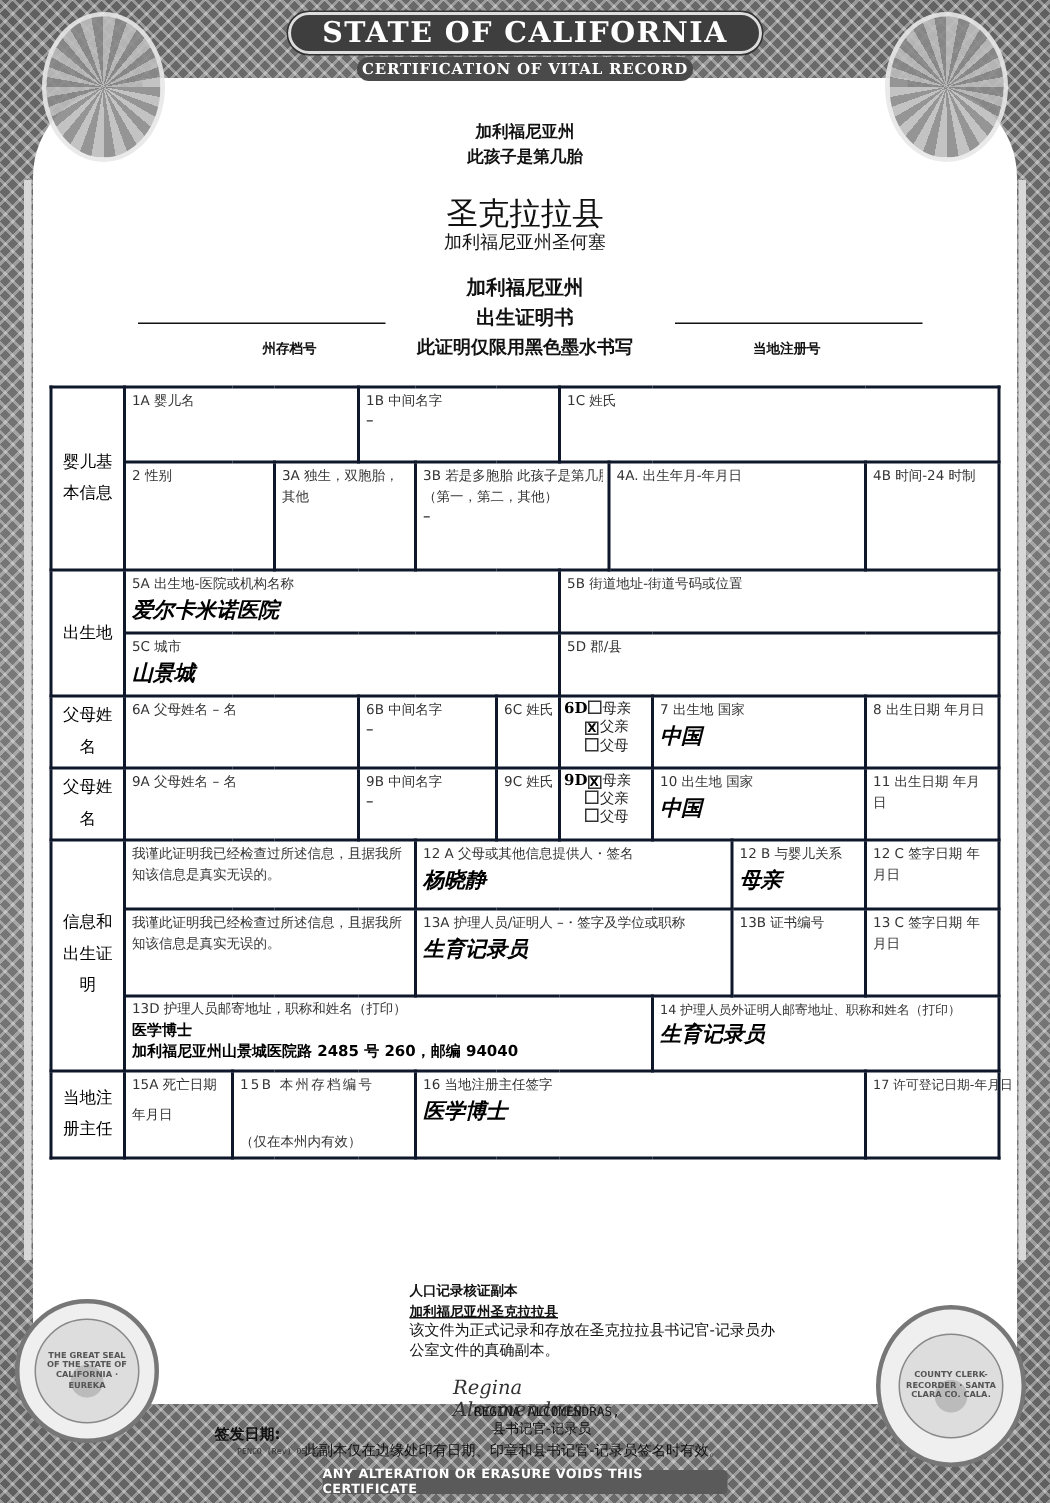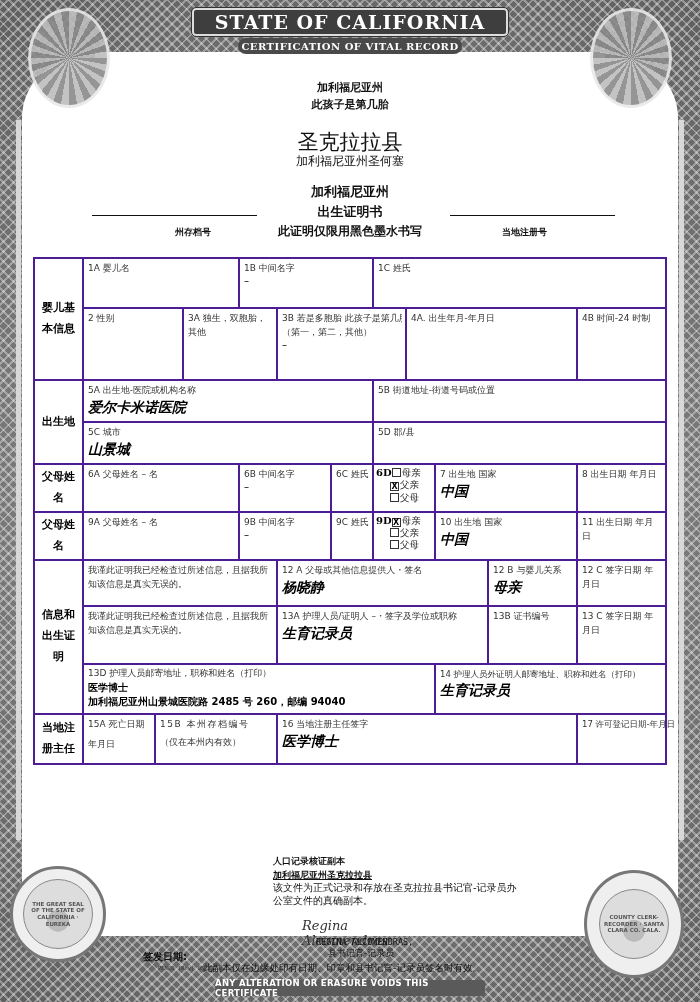--- a/index.html
+++ b/index.html
@@ -31,21 +31,21 @@
         repeating-conic-gradient(from 0deg, #bdbdbd 0 10deg, #8a8a8a 10deg 20deg);
       border: 3px solid #e8e8e8;
       opacity: 0.9;
     }
     .rosette.l { left: 28px; top: 8px; }
     .rosette.r { right: 28px; top: 8px; }
 
     
     .banner {
       position: absolute; left: 192px; top: 8px; width: 316px; height: 28px;
-      background: #3e3e3e; border: 2px solid #ddd; border-radius: 4px;
+      background: #3e3e3e; border: 2px solid #ddd; border-radius: 14px;
       outline: 1px solid #333;
       display: flex; align-items: center; justify-content: center;
       color: #fff; font-family: "DejaVu Serif", serif; font-weight: bold; font-size: 19px; letter-spacing: 1px;
     }
     .subbanner {
       position: absolute; left: 238px; top: 38px; width: 224px; height: 16px;
       background: #4a4a4a; border-radius: 8px;
       display:flex; align-items:center; justify-content:center;
       color: #fff; font-family: "DejaVu Serif", serif; font-size: 10px; font-weight: bold; letter-spacing: 0.5px;
     }
@@ -61,25 +61,25 @@
 
     .hline { position: absolute; height: 1px; background: #111; }
 
     
     table.form {
       position: absolute; left: 33px; top: 257px; width: 632px;
       border-collapse: collapse; table-layout: fixed;
       font-family: "DejaVu Sans", sans-serif;
     }
     table.form td {
-      border: 2px solid #4c1d95; vertical-align: top;
+      border: 2px solid #0f172a; vertical-align: top;
       padding: 3px 3px 2px 4px; font-size: 9px; color: #333; line-height: 1.55;
     }
     table.form td.section {
-      font-weight: bold; color: #000; font-size: 11px; text-align: center; vertical-align: middle;
+      font-weight: normal; color: #000; font-size: 11px; text-align: center; vertical-align: middle;
       padding: 2px; line-height: 1.9;
     }
     .lbl { display:block; font-size: 9px; color: #333; }
     .val { display:block; font-size: 14px; font-weight: bold; color: #000; line-height: 1.3; font-style: italic; }
     .val-sm { display:block; font-size: 10px; font-weight: bold; color: #000; line-height: 1.45; }
     .dash { display:block; font-size: 10px; color:#000; line-height: 1; }
     .chk { font-size: 9.5px; line-height: 1.3; color:#222; }
     .chk .box { display:inline-block; width: 9px; height: 9px; border: 1px solid #333; margin-right: 1px; vertical-align: -1px; font-size: 8px; line-height: 8px; text-align:center; }
     .chk .box.x { border-width: 1.5px; font-weight: bold; color:#000; }
     .chk .pre { font-weight: bold; font-family: "DejaVu Serif", serif; font-size: 10px; color:#000; }
@@ -302,21 +302,21 @@
   </tr>
 
   <tr style="height:50px">
     <td class="section">当地注册主任</td>
     <td colspan="1">
       <span class="lbl">15A 死亡日期</span>
       <span class="lbl" style="margin-top:6px;">年月日</span>
     </td>
     <td colspan="3">
       <span class="lbl" style="letter-spacing:1.5px;">15B 本州存档编号</span>
-      <span class="lbl" style="margin-top:4px;">（仅在本州内有效）</span>
+      <span class="lbl" style="margin-top:24px;">（仅在本州内有效）</span>
     </td>
     <td colspan="6">
       <span class="lbl">16 当地注册主任签字</span>
       <span class="val">医学博士</span>
     </td>
     <td>
       <span class="lbl" style="white-space:nowrap;font-size:8.5px;">17 许可登记日期-年月日</span>
     </td>
   </tr>
 </tbody>

